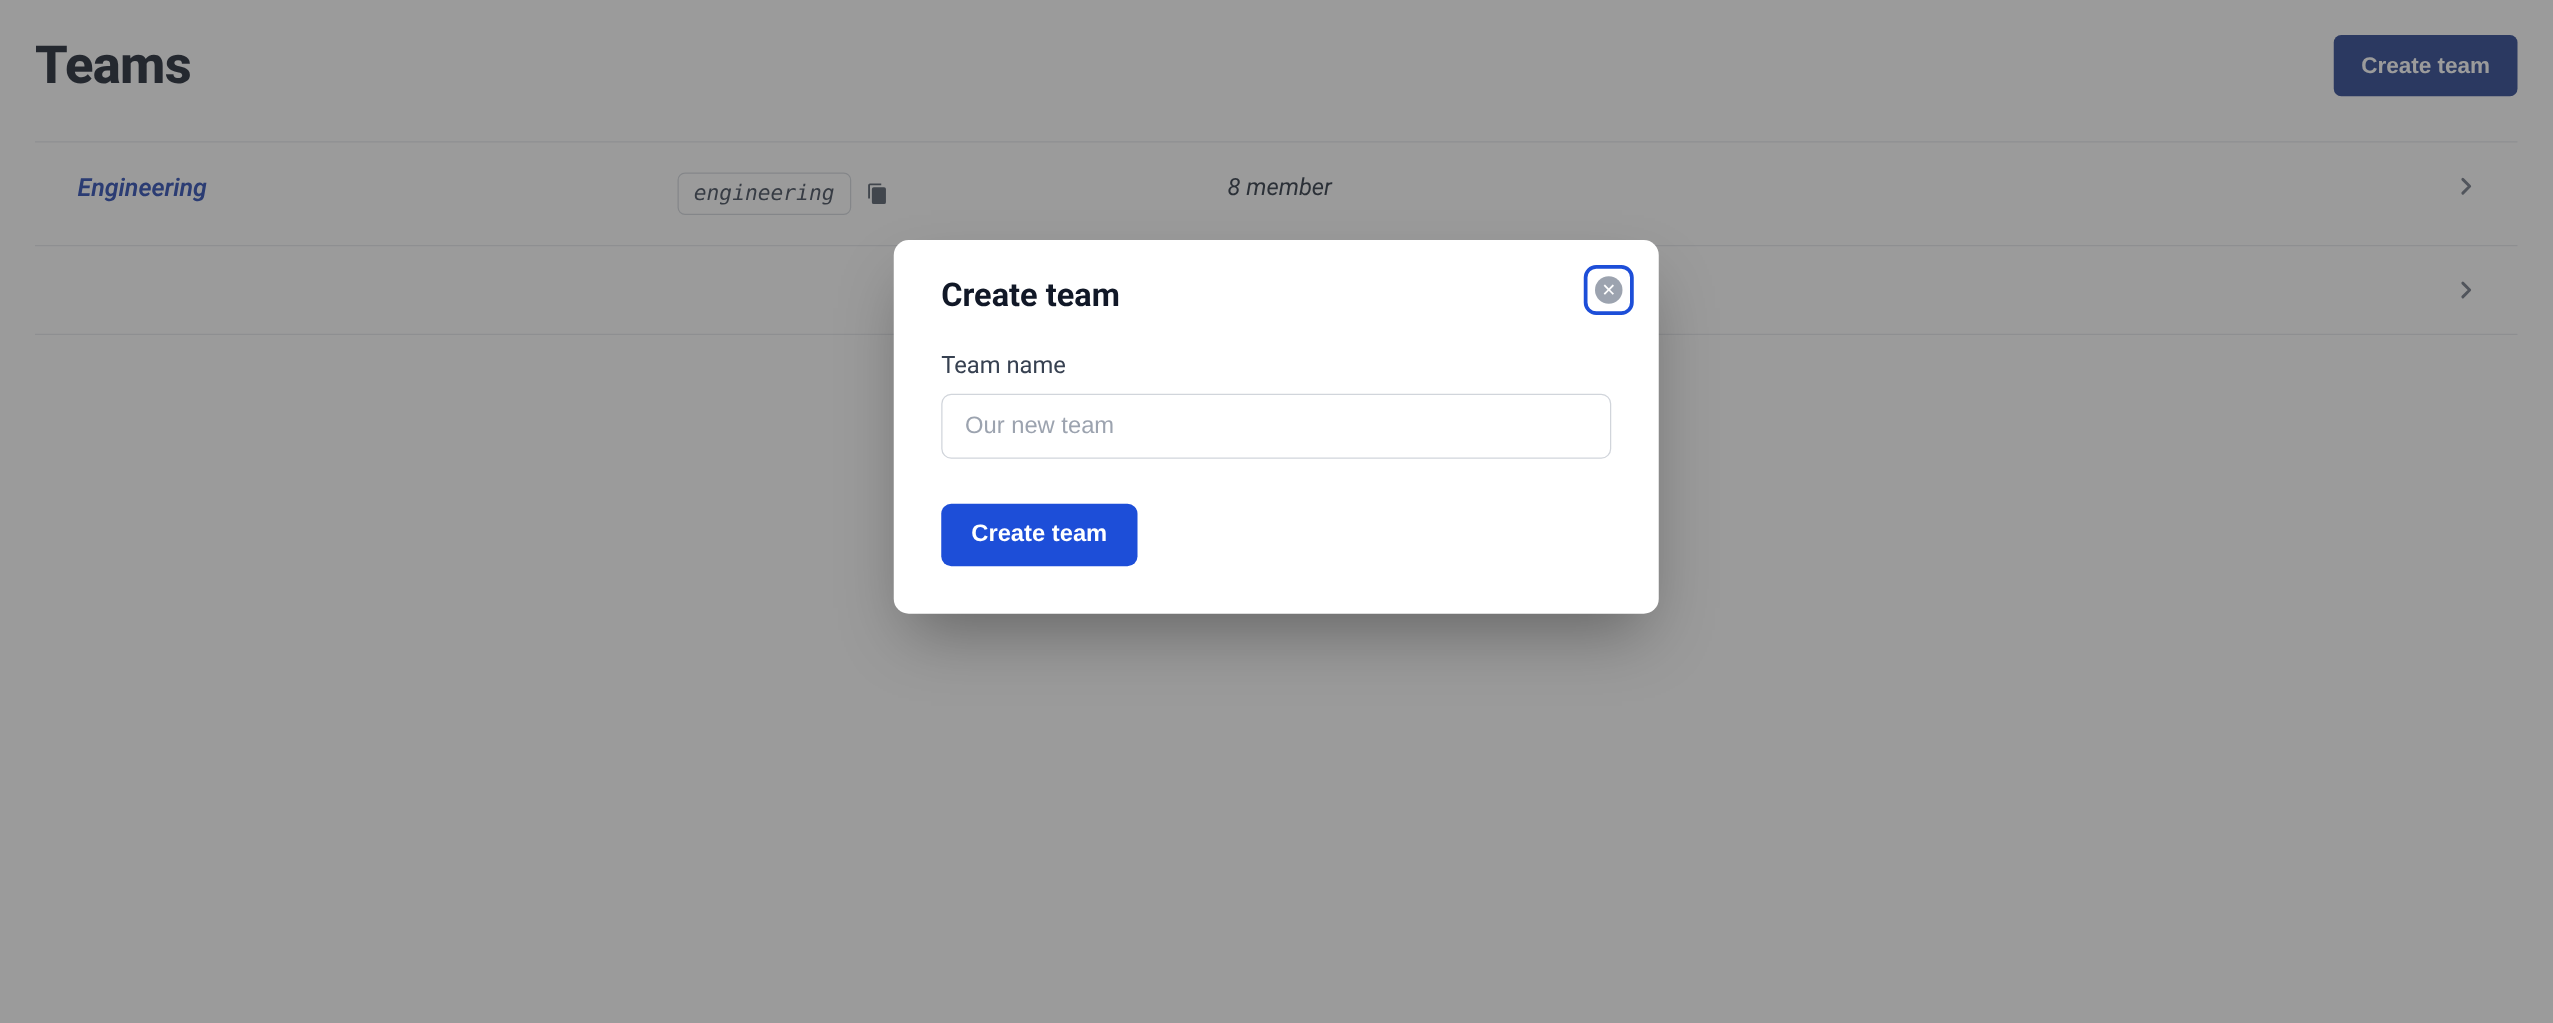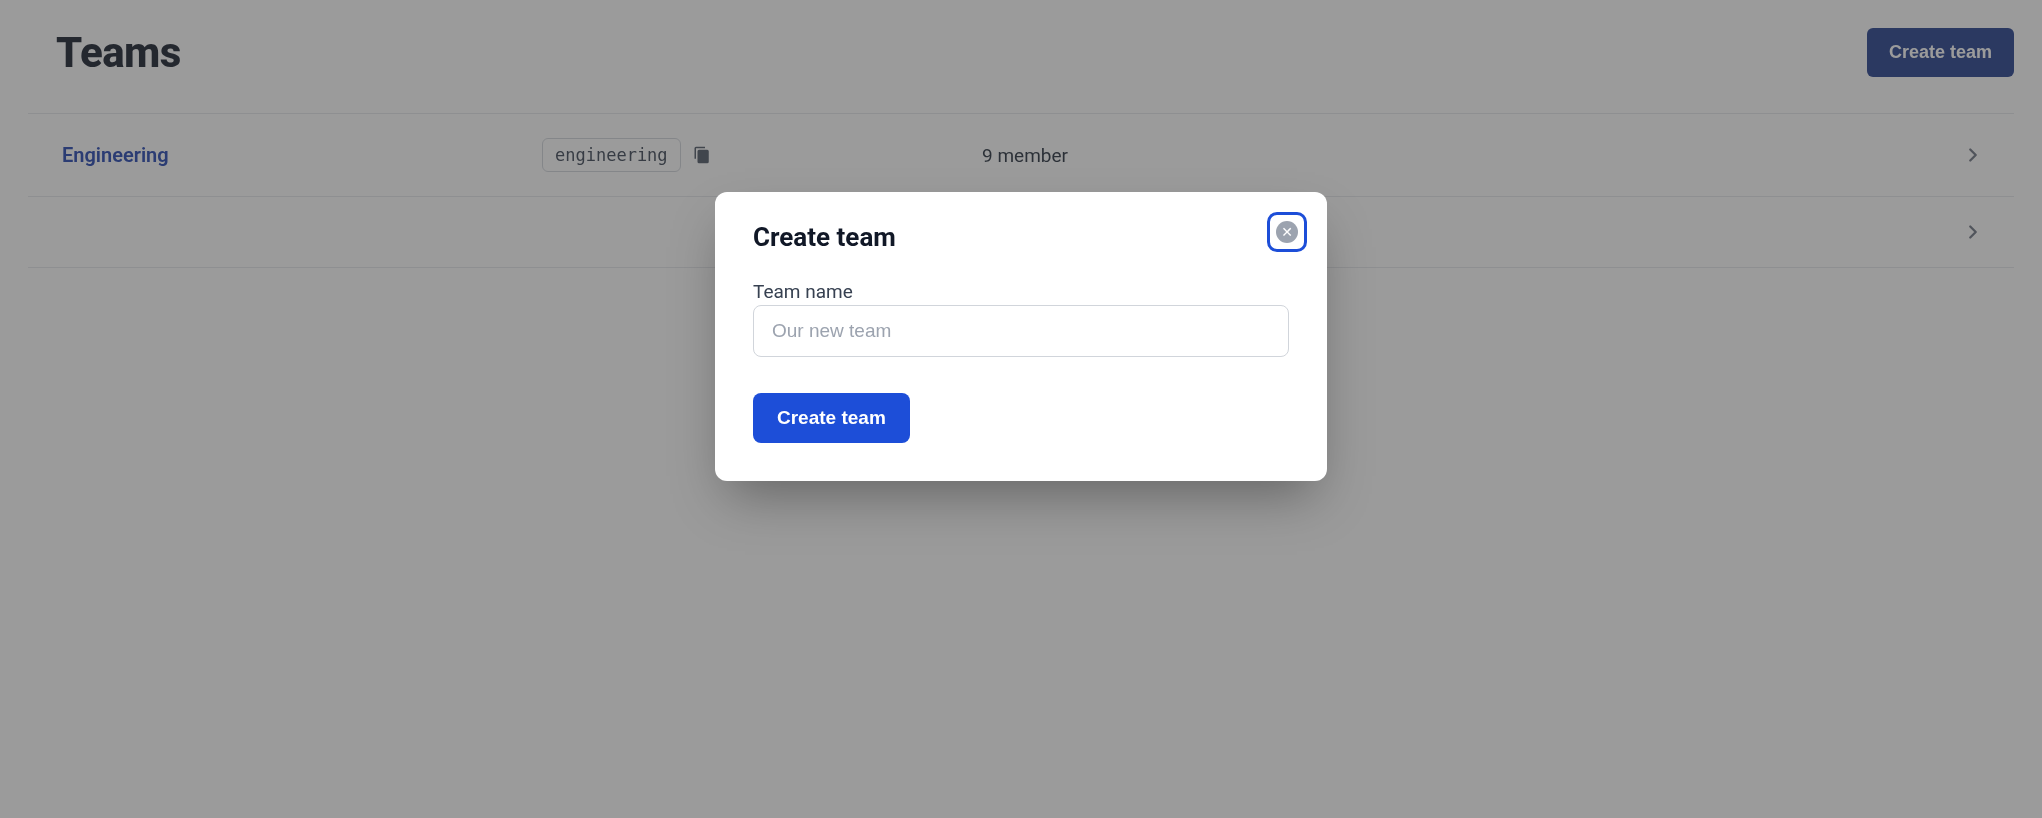--- a/index.html
+++ b/index.html
@@ -14,21 +14,20 @@
       position: relative;
     }
     .page {
       padding: 28px 28px 0 28px;
     }
     .header {
       display: flex;
       justify-content: space-between;
       align-items: flex-end;
       margin-bottom: 36px;
-      margin-left: 28px;
     }
     .page-title {
       font-size: 42px;
       font-weight: 800;
       color: #111827;
       letter-spacing: -0.5px;
     }
     .btn-primary-header {
       background: #1e3a8a;
       color: #ffffff;
@@ -37,24 +36,25 @@
       padding: 14px 22px;
       border: none;
       border-radius: 6px;
       cursor: pointer;
     }
     .team-list {
       border-top: 1px solid #e5e7eb;
     }
     .team-row {
       display: flex;
-      align-items: center;
+      align-items: flex-start;
       padding: 24px 10px 24px 34px;
       border-bottom: 1px solid #e5e7eb;
       cursor: pointer;
+      font-style: italic;
     }
     .team-name-col {
       flex: 0 0 480px;
     }
     .team-name {
       color: #1e40af;
       font-size: 20px;
       font-weight: 600;
     }
     .team-slug-col {
@@ -136,21 +136,21 @@
     .modal-title {
       font-size: 26px;
       font-weight: 700;
       color: #111827;
       margin-bottom: 28px;
     }
     .field-label {
       display: block;
       font-size: 19px;
       color: #374151;
-      margin-bottom: 2px;
+      margin-bottom: 12px;
     }
     .text-input {
       width: 100%;
       padding: 14px 18px;
       font-size: 19px;
       border: 1px solid #d1d5db;
       border-radius: 8px;
       color: #3b82f6;
       outline: none;
     }
@@ -185,21 +185,21 @@
         <a class="team-name">Engineering</a>
       </div>
       <div class="team-slug-col">
         <span class="team-slug">engineering</span>
         <span class="copy-btn">
           <svg width="18" height="18" viewBox="0 0 24 24" fill="currentColor">
               <path d="M16 1H4a2 2 0 0 0-2 2v14h2V3h12V1zm3 4H8a2 2 0 0 0-2 2v14a2 2 0 0 0 2 2h11a2 2 0 0 0 2-2V7a2 2 0 0 0-2-2z"></path>
             </svg>
         </span>
       </div>
-      <div class="team-members-col">9 member</div>
+      <div class="team-members-col">8 member</div>
       <div class="team-chevron">
         <svg width="22" height="22" viewBox="0 0 24 24" fill="none" stroke="currentColor" stroke-width="2.5" stroke-linecap="round" stroke-linejoin="round">
             <polyline points="9 18 15 12 9 6"></polyline>
           </svg>
       </div>
     </div>
 
     <div class="team-row">
       <div class="team-slug-col"></div>
       <div class="team-members-col"></div>

